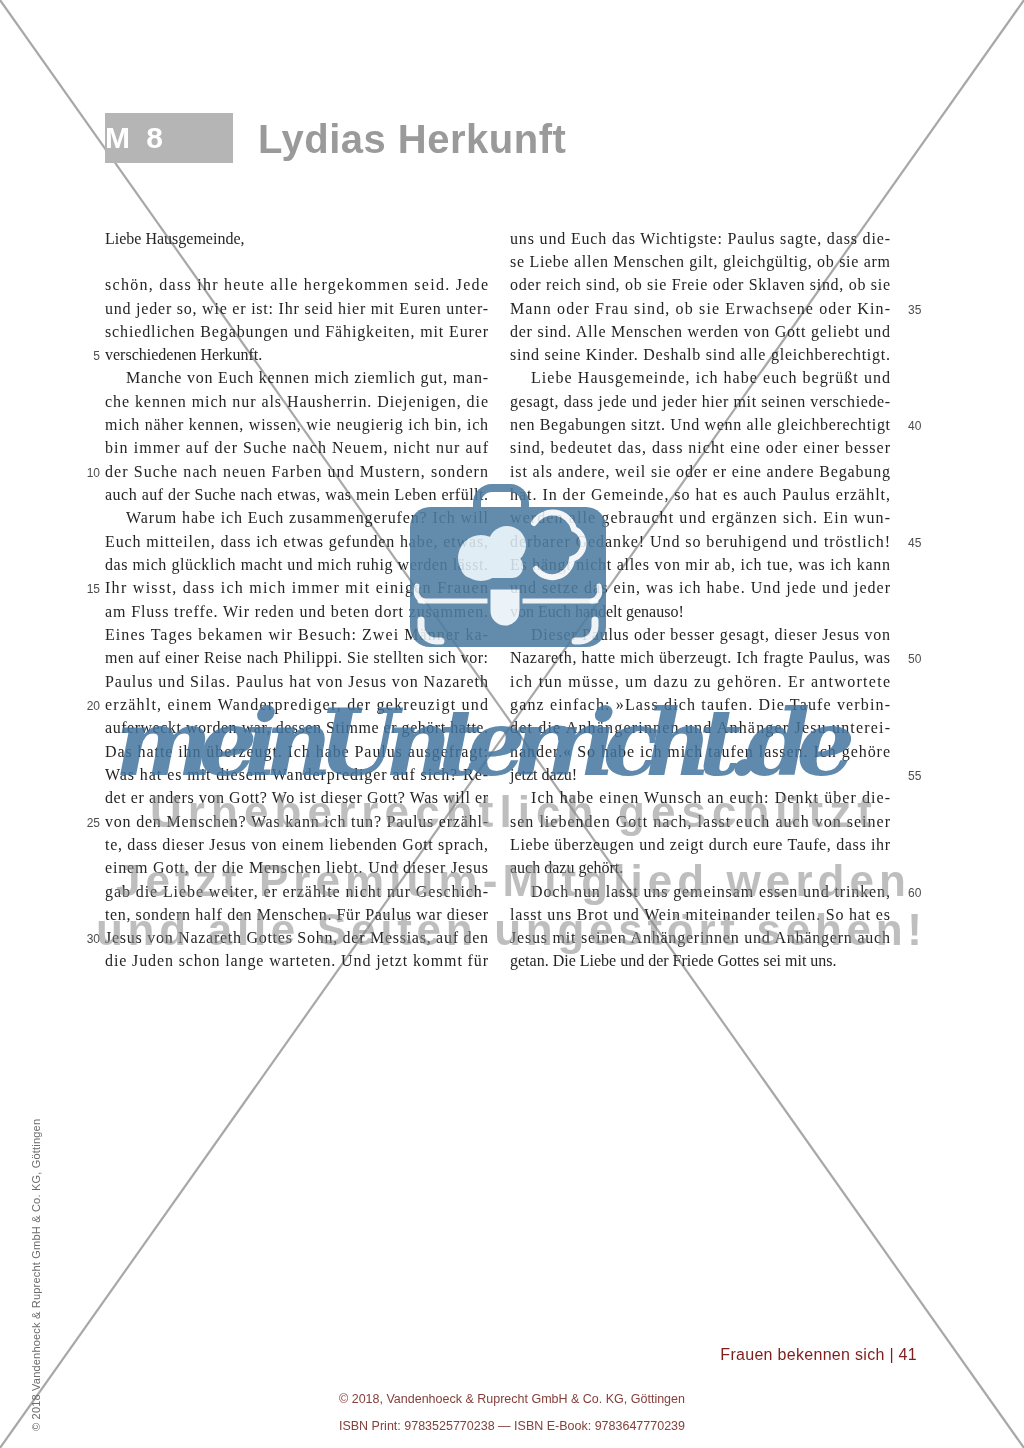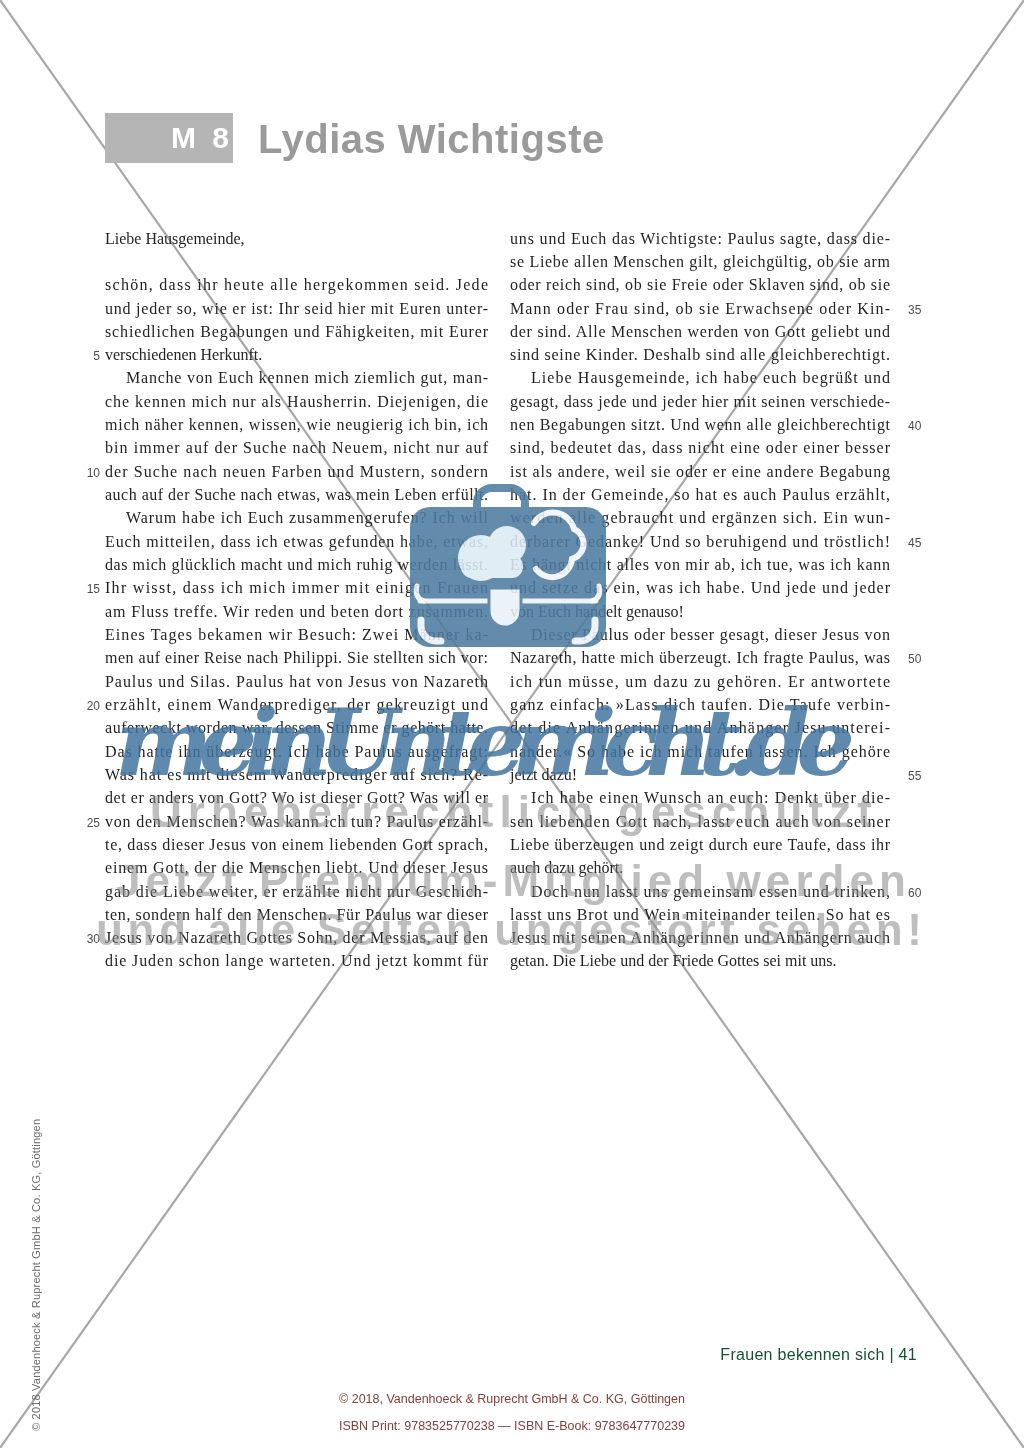--- a/index.html
+++ b/index.html
@@ -10,42 +10,42 @@
   svg.layer{position:absolute;left:0;top:0;width:1024px;height:1448px;}
   #xlines{z-index:0;}
   #text-svg{z-index:1;}
   #wm-svg{z-index:3;}
 
   .xline{stroke:#a8a8a8;stroke-width:2.2;}
 
   .badge{
     position:absolute;left:105px;top:113px;width:128px;height:50px;
     background:#b5b5b5;color:#ffffff;font-weight:bold;font-size:30px;
-    letter-spacing:4px;display:flex;align-items:center;justify-content:flex-end;
+    letter-spacing:4px;display:flex;align-items:center;justify-content:flex-start;
     z-index:2;
   }
   .title{
     position:absolute;left:258px;top:117px;font-size:40px;font-weight:bold;
     color:#9a9a9a;z-index:2;letter-spacing:0.5px;white-space:nowrap;
   }
 
   .body-line{font-family:"Liberation Serif",serif;font-size:16px;fill:#242424;}
   .line-num{font-family:"Liberation Sans",sans-serif;font-size:12px;fill:#4d4d4d;}
 
   .wm-script{
     font-family:"DejaVu Serif",serif;font-style:italic;font-weight:bold;
     font-size:92px;fill:#41749f;opacity:0.84;
   }
   .wm-gray{
     font-family:"Liberation Sans",sans-serif;font-weight:bold;
     font-size:44px;fill:#8a8a8a;opacity:0.55;
   }
 
   .page-label{
-    position:absolute;right:107px;top:1346px;font-size:16px;color:#14532d;
+    position:absolute;right:107px;top:1346px;font-size:16px;color:#7f1d1d;
     z-index:2;letter-spacing:0.3px;white-space:nowrap;
   }
   .pub{
     position:absolute;left:0;width:1024px;text-align:center;color:#84403a;
     font-size:12.5px;z-index:2;white-space:nowrap;
   }
   .pub1{top:1392px;}
   .pub2{top:1409px;margin-top:10px;}
   .vert{
     position:absolute;left:30px;top:1431px;transform-origin:0 0;
@@ -57,21 +57,21 @@
 <body>
 
 <svg id="xlines" class="layer" viewBox="0 0 1024 1448">
   <line class="xline" x1="0" y1="0" x2="1024" y2="1448"></line>
   <line class="xline" x1="1024" y1="0" x2="0" y2="1448"></line>
 </svg>
 
 <div class="badge">
   <span>M 8</span>
 </div>
-<div class="title">Lydias Wichtigste</div>
+<div class="title">Lydias Herkunft</div>
 
 <svg id="text-svg" class="layer" viewBox="0 0 1024 1448">
     <text x="105" y="243.5" class="body-line">Liebe Hausgemeinde,</text>
     <text x="105" y="290.1" class="body-line" textLength="383" lengthAdjust="spacing">schön, dass ihr heute alle hergekommen seid. Jede</text>
     <text x="105" y="313.5" class="body-line" textLength="383" lengthAdjust="spacing">und jeder so, wie er ist: Ihr seid hier mit Euren unter-</text>
     <text x="105" y="336.8" class="body-line" textLength="383" lengthAdjust="spacing">schiedlichen Begabungen und Fähigkeiten, mit Eurer</text>
     <text x="105" y="360.1" class="body-line">verschiedenen Herkunft.</text>
     <text x="126" y="383.4" class="body-line" textLength="362" lengthAdjust="spacing">Manche von Euch kennen mich ziemlich gut, man-</text>
     <text x="105" y="406.7" class="body-line" textLength="383" lengthAdjust="spacing">che kennen mich nur als Hausherrin. Diejenigen, die</text>
     <text x="105" y="430.1" class="body-line" textLength="383" lengthAdjust="spacing">mich näher kennen, wissen, wie neugierig ich bin, ich</text>

